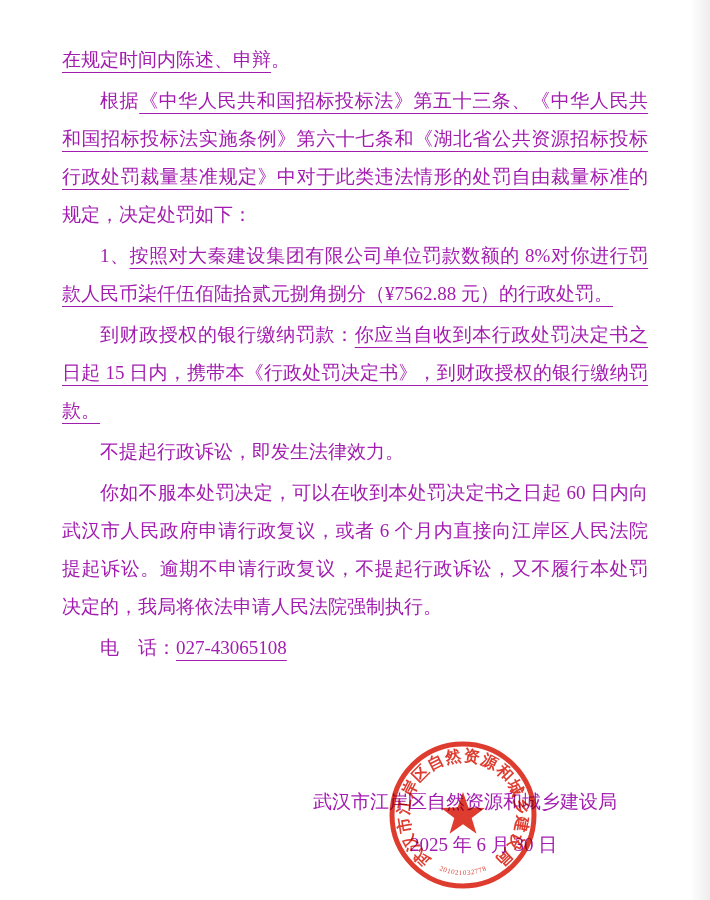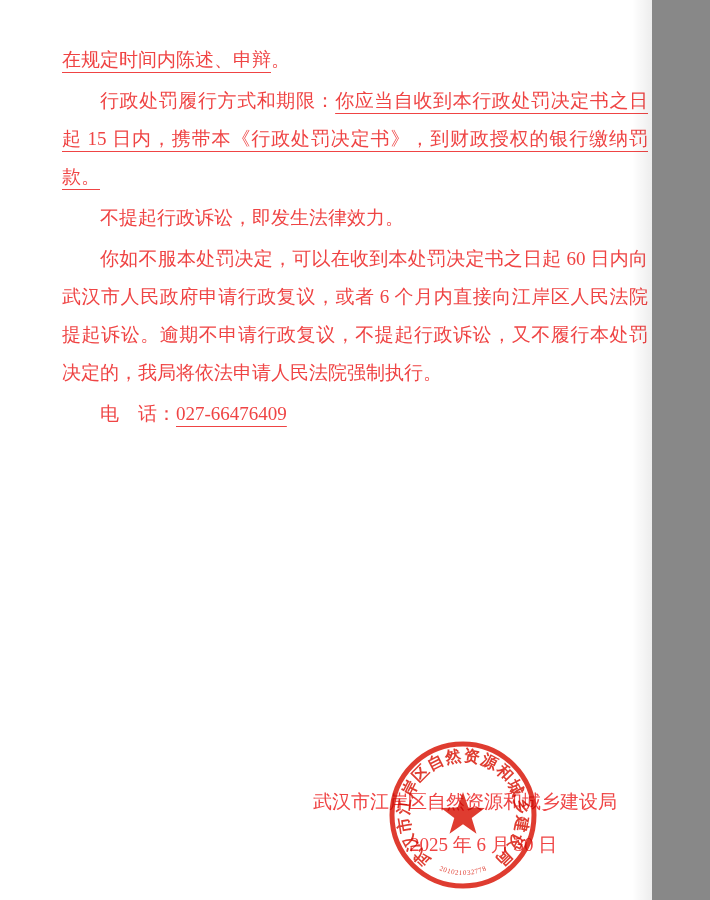--- a/index.html
+++ b/index.html
@@ -1,22 +1,22 @@
 <!DOCTYPE html>
 <html><head>
 <meta charset="utf-8">
 <style>
   html,body { margin:0; padding:0; background:#888; }
   .page {
     position:relative;
-    width:652px; height:900px;
+    width:710px; height:900px;
     background:#ffffff;
     overflow:hidden;
     font-family:"Liberation Serif","DejaVu Serif",serif;
-    color:#ef4444;
+    color:#a21caf;
   }
   .content {
     position:absolute;
     left:62px; top:41px;
     width:586px;
     font-size:19px;
     line-height:38px;
     text-align:justify;
     text-justify:inter-ideograph;
   }
@@ -54,30 +54,32 @@
 </style>
 </head>
 <body>
 
 <div class="page">
 
   <div class="content">
 
     <div class="para"><span class="u">在规定时间内陈述、申辩</span><span>。</span></div>
 
+    <div class="para indent"><span>根据</span><span class="u">《中华人民共和国招标投标法》第五十三条、《中华人民共和国招标投标法实施条例》第六十七条和《湖北省公共资源招标投标行政处罚裁量基准规定》中对于此类违法情形的处罚自由裁量标准</span><span>的规定，决定处罚如下：</span></div>
 
+    <div class="para indent"><span>1、</span><span class="u">按照对大秦建设集团有限公司单位罚款数额的 8%对你进行罚款人民币柒仟伍佰陆拾贰元捌角捌分（¥7562.88 元）的行政处罚。</span></div>
 
-    <div class="para indent"><span>行政处罚履行方式和期限：</span><span class="u">你应当自收到本行政处罚决定书之日起 15 日内，携带本《行政处罚决定书》，到财政授权的银行缴纳罚款。</span></div>
+    <div class="para indent"><span>到财政授权的银行缴纳罚款：</span><span class="u">你应当自收到本行政处罚决定书之日起 15 日内，携带本《行政处罚决定书》，到财政授权的银行缴纳罚款。</span></div>
 
     <div class="para indent"><span>不提起行政诉讼，即发生法律效力。</span></div>
 
     <div class="para indent"><span>你如不服本处罚决定，可以在收到本处罚决定书之日起 60 日内向武汉市人民政府申请行政复议，或者 6 个月内直接向江岸区人民法院提起诉讼。逾期不申请行政复议，不提起行政诉讼，又不履行本处罚决定的，我局将依法申请人民法院强制执行。</span></div>
 
 
-    <div class="para indent"><span>电　话：</span><span class="u">027-66476409</span></div>
+    <div class="para indent"><span>电　话：</span><span class="u">027-43065108</span></div>
 
 
   </div>
 
   <div class="signature">
     <div>武汉市江岸区自然资源和城乡建设局</div>
     <div class="sig-date">2025 年 6 月 30 日</div>
   </div>
 
   <svg class="seal" viewBox="0 0 150 150" xmlns="http://www.w3.org/2000/svg">

